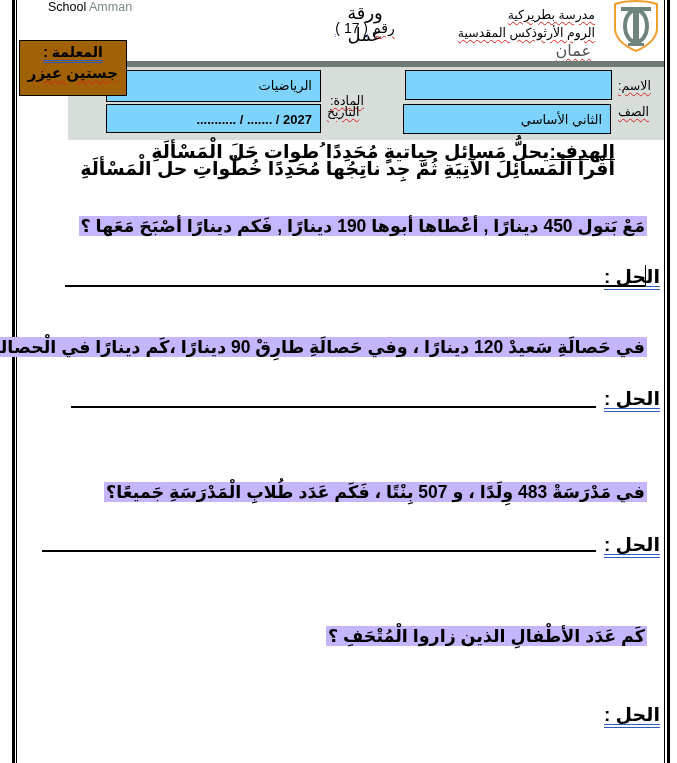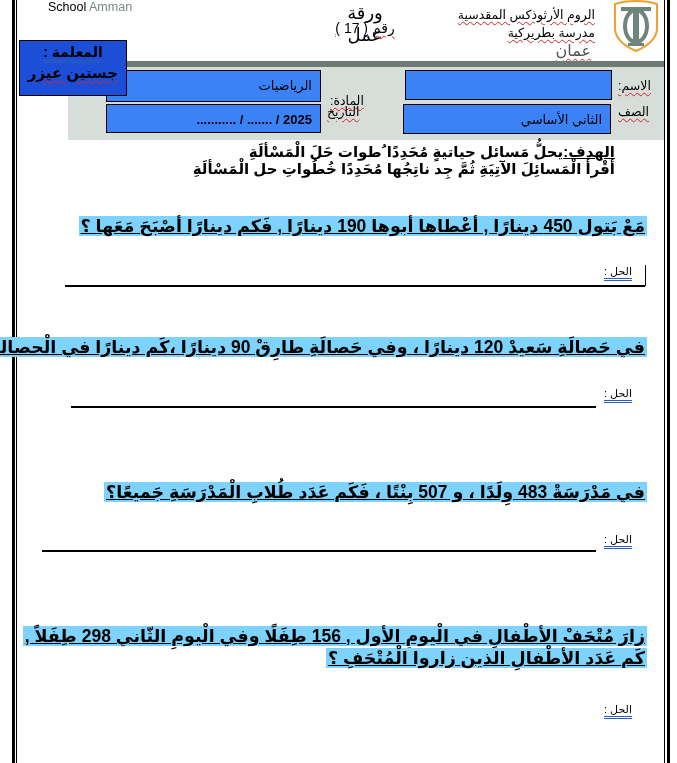--- a/index.html
+++ b/index.html
@@ -24,53 +24,53 @@
 
     
     .school-ar { left: 455px; top: 6px; width: 140px; text-align: right; direction: rtl; font-size: 12.5px; line-height: 18px; }
     .squiggle { text-decoration: underline wavy #d22; text-decoration-thickness: 1px; text-underline-offset: 2px; }
     .blue-dbl { text-decoration: underline; text-decoration-color: #2a5bbf; text-decoration-style: double; text-underline-offset: 3px; }
 
     
     .logo { left: 612px; top: 0px; width: 48px; height: 52px; }
 
     
-    .teacher-box { left: 19px; top: 40px; width: 106px; height: 54px; border: 1px solid #000; background: #1d4ed8; text-align: center; direction: rtl; z-index: 3; }
+    .teacher-box { left: 19px; top: 40px; width: 106px; height: 54px; border: 1px solid #000; background: #a16207; text-align: center; direction: rtl; z-index: 3; }
     .teacher-label { font-weight: bold; font-size: 14px; margin-top: 3px; display: inline-block; }
     .teacher-name { font-weight: bold; font-size: 15px; margin-top: 3px; }
 
     
     .info-bar { left: 68px; top: 61px; width: 596px; height: 6px; background: #6e7b74; }
     .info-panel { left: 68px; top: 67px; width: 596px; height: 73px; background: #d7ddd9; }
-    .field-box { background: #3b82f6; border: 1px solid #000; direction: rtl; font-size: 13px; }
+    .field-box { background: #7dd3fc; border: 1px solid #000; direction: rtl; font-size: 13px; }
     .f-name { left: 405px; top: 70px; width: 205px; height: 28px; }
     .f-subject { left: 106px; top: 70px; width: 213px; height: 30px; }
     .f-grade { left: 403px; top: 104px; width: 206px; height: 28px; }
     .f-date { left: 106px; top: 104px; width: 213px; height: 27px; }
     .field-box .val { position: absolute; right: 8px; top: 7px; }
     .f-date .val { font-weight: bold; direction: ltr; right: 8px; }
     .lbl { font-size: 12.5px; direction: rtl; }
     .lbl-name { left: 618px; top: 78px; }
     .lbl-grade { left: 618px; top: 104px; }
     .lbl-subject { left: 330px; top: 93px; }
     .lbl-date { left: 327px; top: 104px; }
 
     
-    .goal { right: 62px; top: 143px; direction: rtl; text-align: right; font-weight: bold; font-size: 15px; line-height: 17px; white-space: nowrap; }
+    .goal { right: 62px; top: 143px; direction: rtl; text-align: right; font-weight: bold; font-size: 19px; line-height: 17px; white-space: nowrap; }
     .goal .g-lbl { text-decoration: underline; }
 
     
     .q { right: 30px; direction: rtl; font-weight: bold; font-size: 17.5px; line-height: 22px; white-space: nowrap; }
-    .q .hl { background: #7dd3fc; padding: 0 2px; text-decoration: underline; }
+    .q .hl { background: #c4b5fd; padding: 0 2px; }
     .q1 { top: 215px; }
     .q2 { top: 336px; }
     .q3 { top: 481px; }
     .q4 { top: 625px; line-height: 22px; }
 
-    .sol-lbl { direction: rtl; font-weight: normal; font-size: 11px; }
+    .sol-lbl { direction: rtl; font-weight: bold; font-size: 19px; }
     .sol-line { height: 2px; background: #000; }
     .s1-lbl { left: 604px; top: 265px; }
     .s1-line { left: 65px; top: 285px; width: 580px; }
     .s1-caret { left: 645px; top: 265px; width: 1px; height: 21px; background: #000; }
     .s2-lbl { left: 604px; top: 387px; }
     .s2-line { left: 71px; top: 406px; width: 525px; }
     .s3-lbl { left: 604px; top: 533px; }
     .s3-line { left: 42px; top: 550px; width: 554px; }
     .s4-lbl { left: 604px; top: 703px; }
   </style>
@@ -88,22 +88,22 @@
 
 <div class="abs ws-title">ورقة عمل</div>
 <div class="abs ws-num">
   <span class="squiggle">رقم</span>
   <span class="paren">(</span>
   <span>17</span>
   <span class="paren">)</span>
 </div>
 
 <div class="abs school-ar">
+  <div class="squiggle">مدرسة بطريركية</div>
   <div class="squiggle">الروم الأرثوذكس المقدسية</div>
-  <div class="squiggle">مدرسة بطريركية</div>
   <div style="font-size:16px;color:#555;padding-right:4px;" class="squiggle">عمان</div>
 </div>
 
 <div class="abs logo">
   <svg width="48" height="52" viewBox="0 0 48 52">
     <path d="M3 4 Q12 1 24 1 Q36 1 45 4 L45 28 Q45 42 24 51 Q3 42 3 28 Z" fill="#fff" stroke="#f0a030" stroke-width="2"></path>
     <ellipse cx="24" cy="26" rx="11" ry="16" fill="none" stroke="#6f847c" stroke-width="4"></ellipse>
     <rect x="9" y="7" width="30" height="4" fill="#6f847c"></rect>
     <rect x="21" y="7" width="6" height="38" fill="#6f847c"></rect>
     <rect x="16" y="43" width="16" height="3" fill="#6f847c"></rect>
@@ -128,21 +128,21 @@
     <span class="val">الرياضيات</span>
   </div>
 
 <div class="abs lbl lbl-grade squiggle">الصف</div>
 <div class="abs field-box f-grade">
     <span class="val">الثاني الأساسي</span>
   </div>
 
 <div class="abs lbl lbl-date squiggle">التاريخ</div>
 <div class="abs field-box f-date">
-    <span class="val">........... / ....... / 2025</span>
+    <span class="val">........... / ....... / 2027</span>
   </div>
 
 <div class="abs goal">
   <div><span class="g-lbl">الهدف:</span><span>يحلُّ مَسائل حياتيةٍ مُحَدِدًا ُطوات حَلَ الْمَسْألَةِ</span></div>
   <div>أقْرأ الْمَسائِلَ الآتِيَةِ ثُمَّ جِد ناتِجُها مُحَدِدًا خُطُواتِ حل الْمَسْألَةِ</div>
 </div>
 
 <div class="abs q q1"><span class="hl">مَعْ بَتول 450 دينارًا , أعْطاها أبوها 190 دينارًا , فَكم دينارًا أصْبَحَ مَعَها ؟</span></div>
 <div class="abs s1-caret"></div>
 <div class="abs sol-lbl s1-lbl blue-dbl">الحل :</div>
@@ -150,16 +150,15 @@
 
 <div class="abs q q2"><span class="hl">في حَصالَةِ سَعيدْ 120 دينارًا ، وفي حَصالَةِ طارِقْ 90 دينارًا ،كَم دينارًا في الْحصالتينِ مَعًا ؟</span></div>
 <div class="abs sol-lbl s2-lbl blue-dbl">الحل :</div>
 <div class="abs sol-line s2-line"></div>
 
 <div class="abs q q3"><span class="hl">في مَدْرَسَةْ 483 وِلَدًا ، و 507 بِنْتًا ، فَكَم عَدَد طُلابِ الْمَدْرَسَةِ جَميعًا؟</span></div>
 <div class="abs sol-lbl s3-lbl blue-dbl">الحل :</div>
 <div class="abs sol-line s3-line"></div>
 
 <div class="abs q q4">
-  <div><span class="hl">زارَ مُتْحَفْ الأطْفالِ في الْيومِ الأول , 156 طِفَلًا وفي الْيومِ الثّاني 298 طِفَلاً ,</span></div>
   <div><span class="hl">كَم عَدَد الأطْفالِ الذين زاروا الْمُتْحَفِ ؟</span></div>
 </div>
 <div class="abs sol-lbl s4-lbl blue-dbl">الحل :</div>
 
 </body></html>

